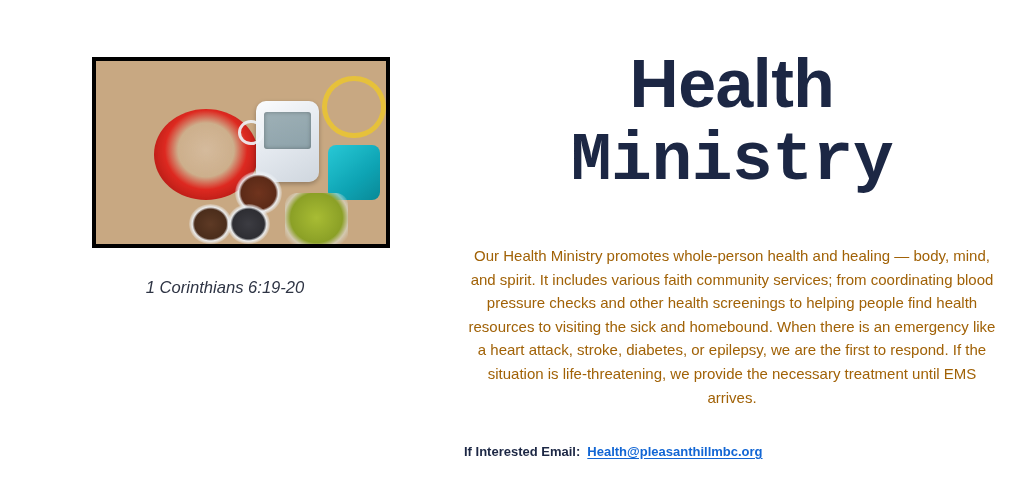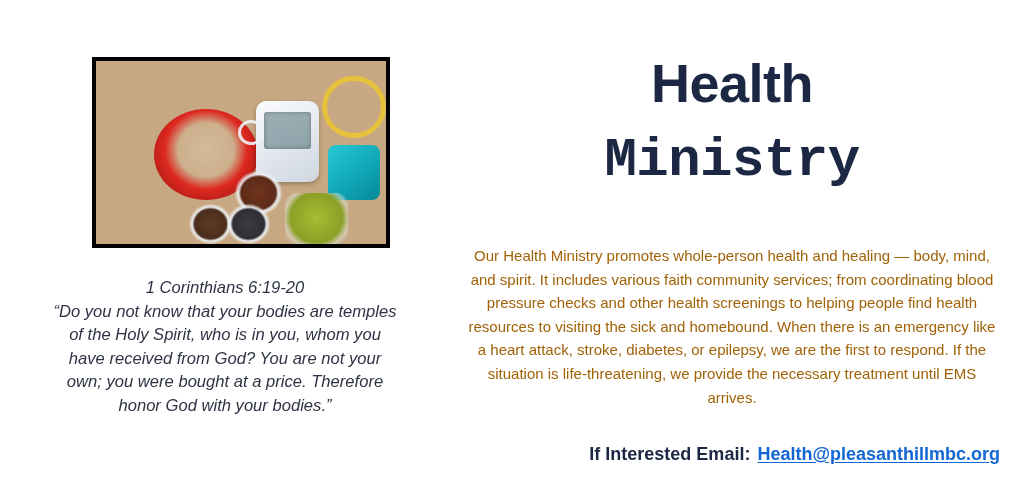--- a/index.html
+++ b/index.html
@@ -85,21 +85,21 @@
   .right-col {
     position:absolute;
     left:440px; top:0;
     width:584px; height:479px;
   }
   .title {
     position:absolute;
     left:0; top:44px;
     width:584px;
     text-align:center;
-    font-size:54px;
+    font-size:68px;
     line-height:78px;
     font-weight:700;
     letter-spacing:-0.5px;
     color:#1c2744;
   }
   .title .l2 { display:block;font-family:Liberation Mono, monospace; }
 
   .body-copy {
     position:absolute;
     left:24px; top:244px;
@@ -107,22 +107,22 @@
     text-align:center;
     font-size:15px;
     line-height:23.6px;
     color:#a16207;
   }
 
   .email-line {
     position:absolute;
     left:24px; top:444px;
     width:536px;
-    text-align:right;
-    font-size:18px;
+    text-align:left;
+    font-size:13px;
     font-weight:700;
     color:#1c2744;
     white-space:nowrap;
   }
   .email-line .addr {
     color:#1266d4;
     text-decoration:underline;
     text-underline-offset:2px;
     margin-left:7px;
   }
@@ -145,21 +145,20 @@
         <div class="ph-el" style="left:49%;top:32%;width:9%;height:14%;border-radius:50%;border:3px solid rgba(240,244,248,.9);background:transparent;"></div>
         <div class="ph-el" style="left:48%;top:60%;width:16%;height:24%;background:radial-gradient(ellipse at 50% 50%, #6e3520 0%, #5a2a18 52%, rgba(238,242,246,.9) 60%, rgba(238,242,246,0) 74%);"></div>
         <div class="ph-el" style="left:32%;top:78%;width:15%;height:22%;background:radial-gradient(ellipse at 50% 50%, #5d3a26 0%, #4a2d1c 52%, rgba(238,242,246,.9) 60%, rgba(238,242,246,0) 74%);"></div>
         <div class="ph-el" style="left:45%;top:78%;width:15%;height:22%;background:radial-gradient(ellipse at 50% 50%, #3c3c42 0%, #2e2e33 52%, rgba(238,242,246,.9) 60%, rgba(238,242,246,0) 74%);"></div>
         <div class="ph-el" style="left:65%;top:72%;width:22%;height:30%;border-radius:12px;background:radial-gradient(ellipse at 50% 45%, #a8bb3a 0%, #8b9f2b 58%, rgba(220,226,214,.55) 72%, rgba(220,226,214,0) 84%);"></div>
       </div>
     </div>
 
     <div class="scripture">
       <span class="ref">1 Corinthians 6:19-20</span>
-      <span class="quote">“Do you not know that your bodies are temples of the Holy Spirit, who is in you, whom you have received from God? You are not your own; you were bought at a price. Therefore honor God with your bodies.”</span>
     </div>
 
   </div>
 
   <div class="right-col">
 
     <h1 class="title">
       <span>Health</span>
       <span class="l2">Ministry</span>
     </h1>

